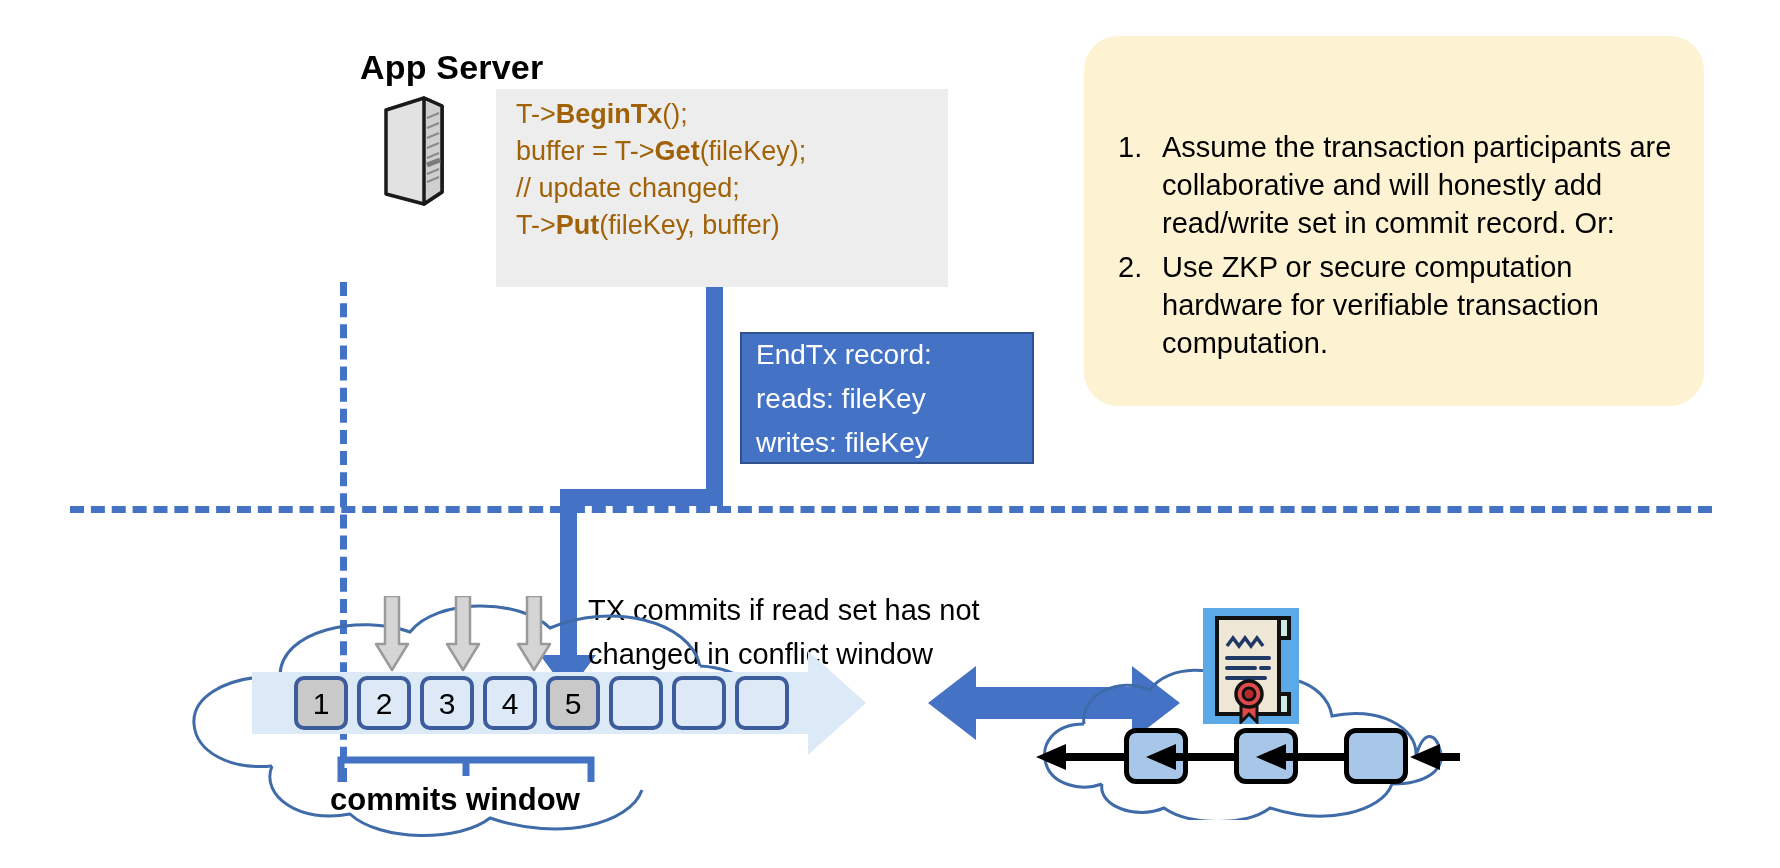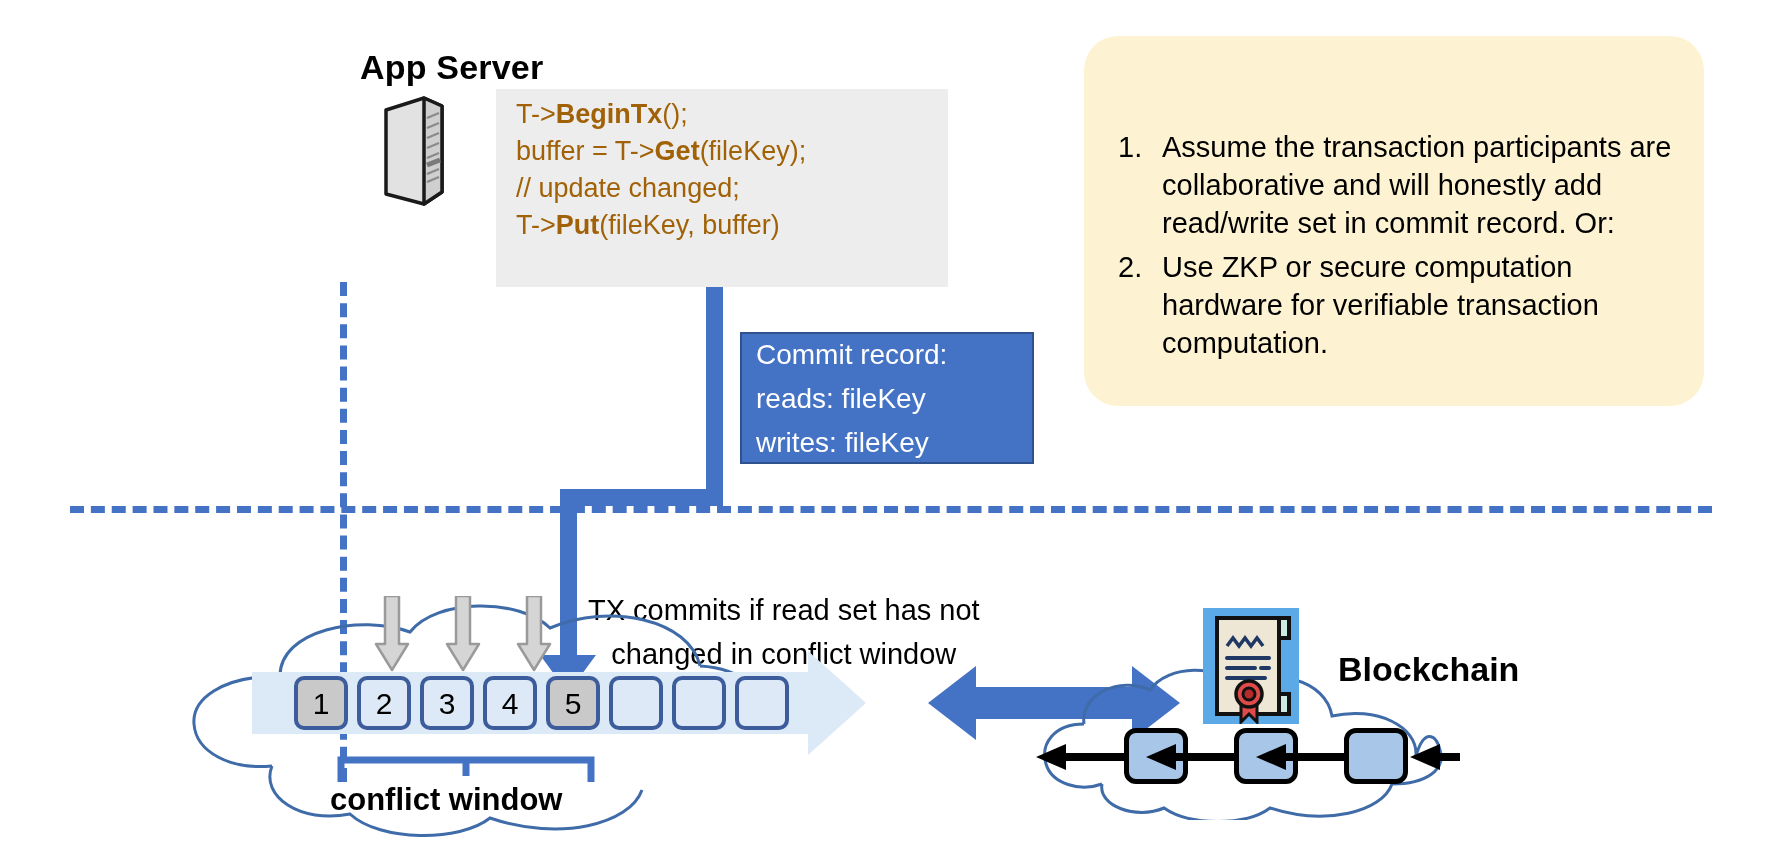--- a/index.html
+++ b/index.html
@@ -146,21 +146,21 @@
     line-height: 38px;
     white-space: nowrap;
   }
   #updates-label span { display: block; }
   #tx-commit-label {
     left: 588px; top: 588px;
     font-size: 29px;
     line-height: 44px;
     white-space: nowrap;
   }
-  #tx-commit-label span { display: block; text-align: center; }
+  #tx-commit-label span { display: block; }
 
   
   #log-cloud { left: 160px; top: 580px; }
 
   
   #log-band {
     left: 252px; top: 672px;
     width: 560px; height: 62px;
     background: #dce9f7;
   }
@@ -260,21 +260,21 @@
 
   <div class="abs" id="sep-dashed"></div>
 
   <div class="abs" id="conn-vert-top"></div>
   <div class="abs" id="conn-horiz"></div>
   <div class="abs" id="conn-vert-mid"></div>
   <div class="abs" id="conn-arrowhead"></div>
 
   <div class="abs" id="commit-box"></div>
   <div class="abs" id="commit-text">
-    <span>Commit record:</span>
+    <span>EndTx record:</span>
     <span>reads: fileKey</span>
     <span>writes: fileKey</span>
   </div>
 
   <div class="abs" id="tm-box"></div>
   <div class="abs" id="tm-list">
     <div class="li">
       <div class="num">1.</div>
       <div class="body">Assume the transaction participants are collaborative and will honestly add read/write set in commit record.  Or:</div>
     </div>
@@ -329,21 +329,21 @@
   <div class="cell filled" style="left:546px;">5</div>
   <div class="cell" style="left:609px;"></div>
   <div class="cell" style="left:672px;"></div>
   <div class="cell" style="left:735px;"></div>
 
   <div class="abs" id="brace">
     <svg width="258" height="34" viewBox="0 0 258 34">
       <path d="M 4 30 L 4 8 L 124 8 M 124 8 L 254 8 L 254 30 M 129 8 L 129 24" fill="none" stroke="#4472c4" stroke-width="7"></path>
     </svg>
   </div>
-  <div class="abs" id="conflict-window-label">conflict window</div>
+  <div class="abs" id="conflict-window-label">commits window</div>
 
   <div class="abs" id="bc-double-arrow">
     <svg width="252" height="86" viewBox="0 0 252 86">
       <polygon points="0,43 48,6 48,27 204,27 204,6 252,43 204,80 204,59 48,59 48,80" fill="#4472c4"></polygon>
     </svg>
   </div>
 
   <div class="abs" id="bc-cloud">
     <svg width="420" height="160" viewBox="0 0 420 160">
       <g fill="none" stroke="#3f6ba8" stroke-width="3">
@@ -371,21 +371,20 @@
         <line x1="24" y1="60" x2="52" y2="60"></line>
         <line x1="58" y1="60" x2="66" y2="60"></line>
         <line x1="24" y1="70" x2="62" y2="70"></line>
       </g>
       <path d="M 38 92 L 38 114 L 46 106 L 54 114 L 54 92 Z" fill="#e04a4a" stroke="#111" stroke-width="3"></path>
       <circle cx="46" cy="86" r="13" fill="#e04a4a" stroke="#111" stroke-width="3.5"></circle>
       <circle cx="46" cy="86" r="6" fill="#b52b2b" stroke="#111" stroke-width="3"></circle>
     </svg>
   </div>
 
-  <div class="abs" id="blockchain-label">Blockchain</div>
 
   <div class="bc-block" style="left:1124px;"></div>
   <div class="bc-block" style="left:1234px;"></div>
   <div class="bc-block" style="left:1344px;"></div>
 
   <div class="abs" style="left:1036px;top:744px;">
     <svg width="92" height="26" viewBox="0 0 92 26">
       <line x1="92" y1="13" x2="26" y2="13" stroke="#000" stroke-width="8"></line>
       <polygon points="0,13 30,0 30,26" fill="#000"></polygon>
     </svg>

